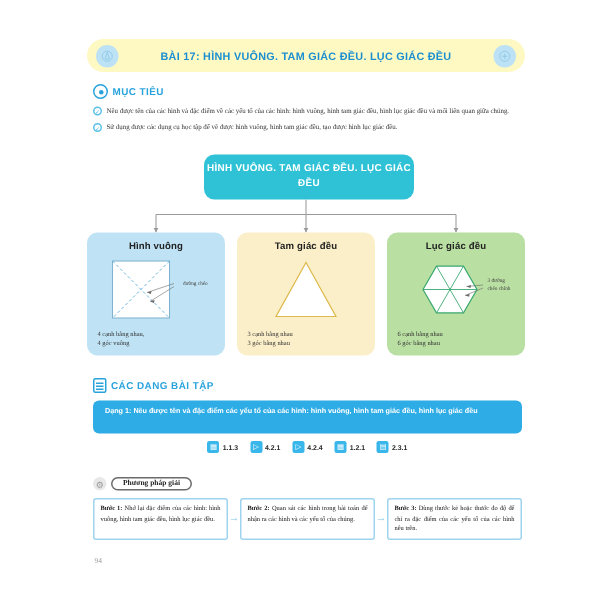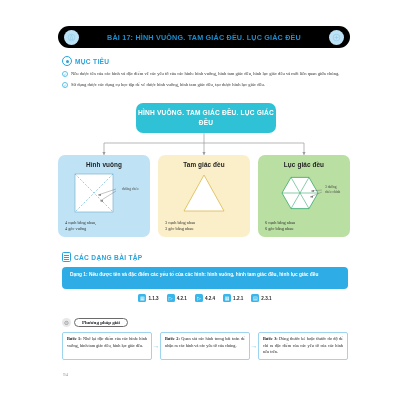--- a/index.html
+++ b/index.html
@@ -8,21 +8,21 @@
     background:#ffffff;
     font-family:"Liberation Sans", sans-serif;
     color:#1a1a1a;
     overflow:hidden;
   }
   .page{position:relative;width:400px;height:400px;box-sizing:border-box;padding:0;}
 
   
   .header{
     position:absolute;left:58px;top:26px;width:292px;height:22px;
-    background:#000000;border-radius:11px;
+    background:#fef9c3;border-radius:11px;
     display:flex;align-items:center;justify-content:center;
   }
   .header .title{
     font-size:7.2px;font-weight:bold;letter-spacing:.2px;color:#1b8fd0;
     white-space:nowrap;
   }
   .hdr-ico{
     position:absolute;width:15px;height:15px;border-radius:50%;
     background:#bde2f5;display:flex;align-items:center;justify-content:center;
     color:#8fc9e8;font-size:8px;

